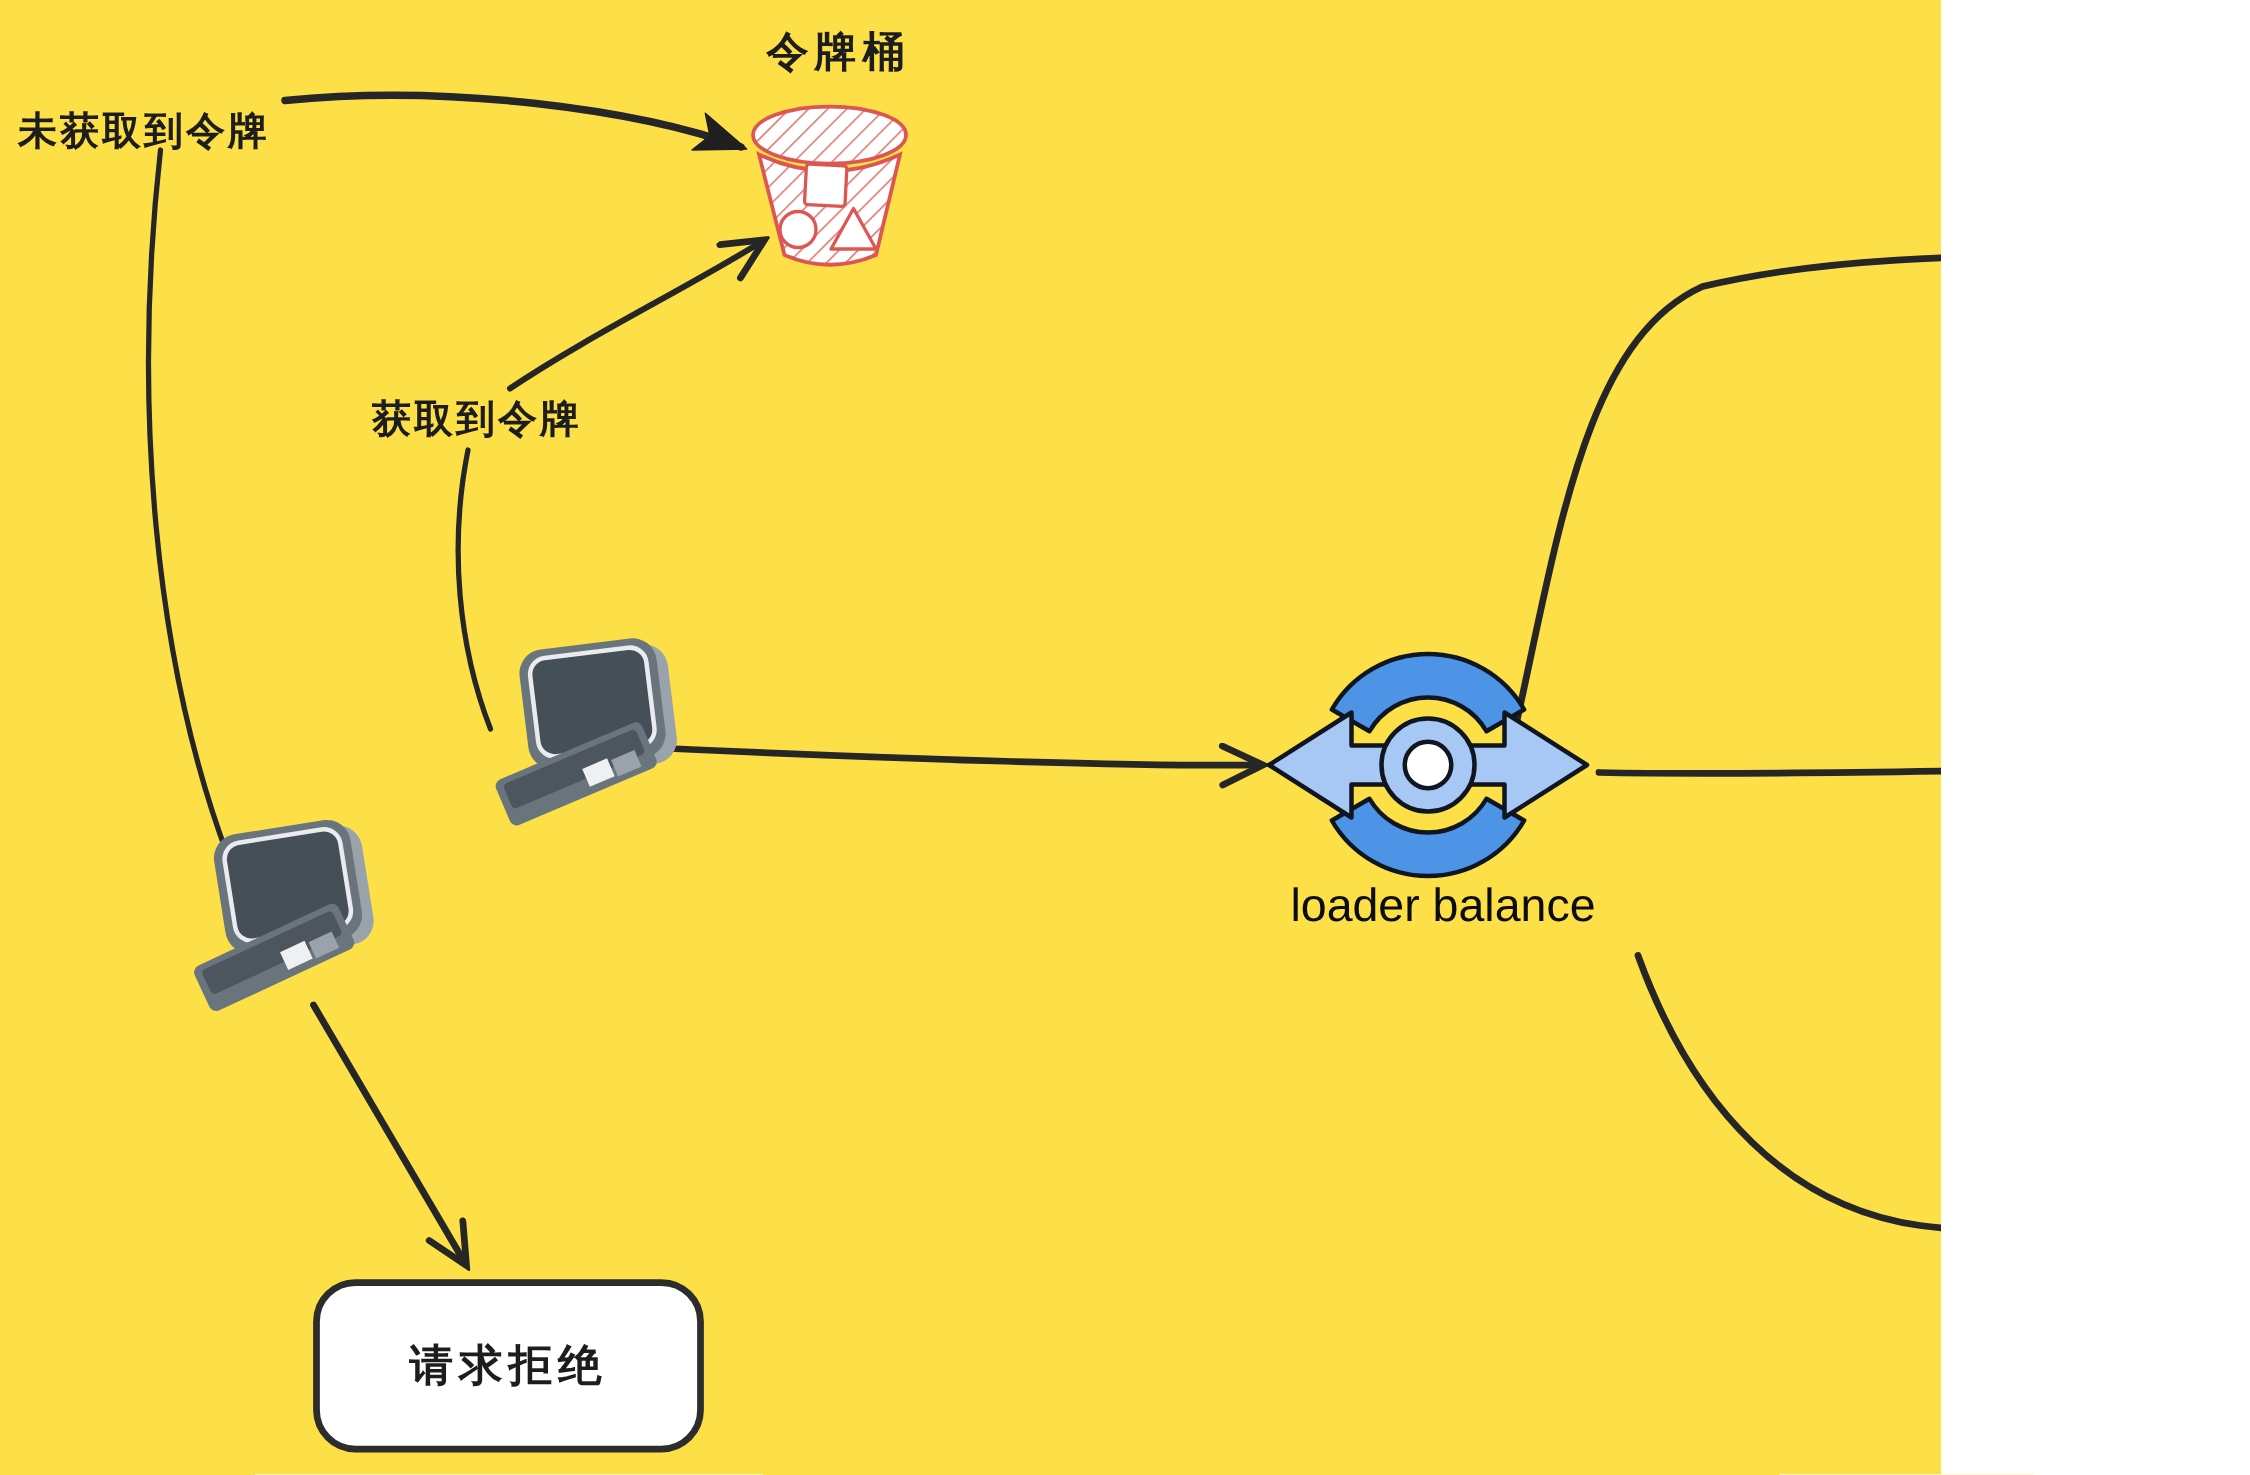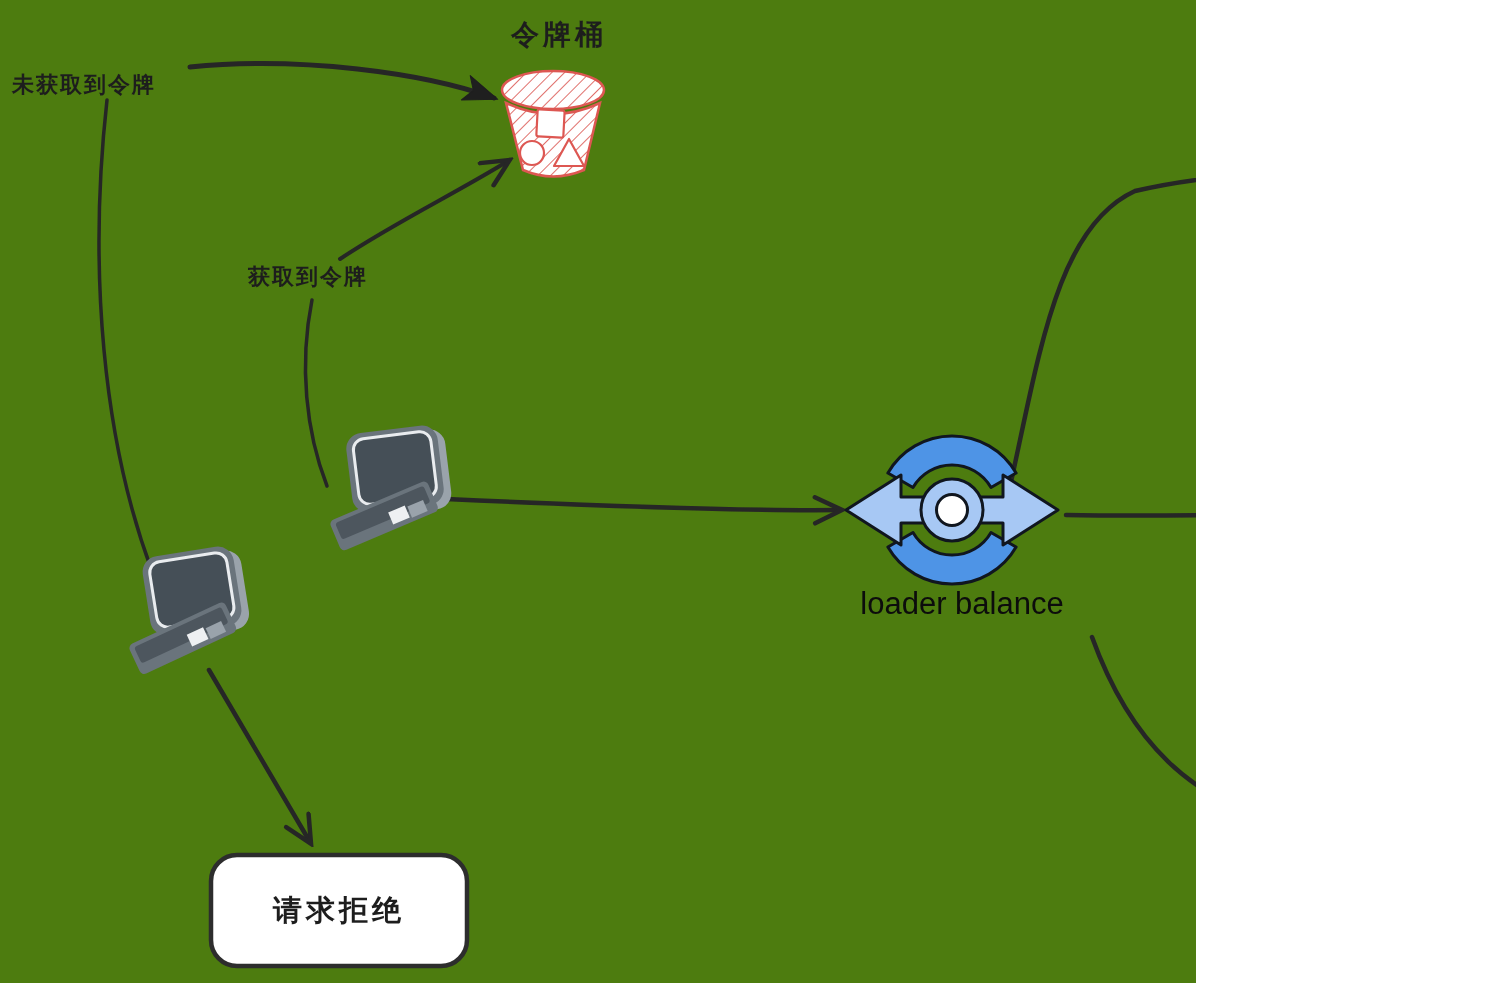--- a/index.html
+++ b/index.html
@@ -1,30 +1,30 @@
 <!DOCTYPE html>
 <html><head>
 <meta charset="utf-8">
 <style>
   html,body{margin:0;padding:0;background:#ffffff;}
   #canvas{
     position:relative;
-    width:1196px;height:983px;
-    background:#4d7c0f;
+    width:1294px;height:983px;
+    background:#fde047;
     font-family:"Liberation Sans", sans-serif;
     overflow:hidden;
   }
   #diagram-svg{position:absolute;left:0;top:0;}
   .lbl{
     position:absolute;
     color:#1d1d1d;
     white-space:nowrap;
     user-select:none;
   }
-  .lbl-cn{font-size:22px;font-weight:600;letter-spacing:2px;}
+  .lbl-cn{font-size:26px;font-weight:600;letter-spacing:2px;}
   .lbl-bucket{left:503px;top:16px;width:112px;text-align:center;font-size:28px;letter-spacing:4px;}
   .lbl-no-token{left:12px;top:70px;}
   .lbl-got-token{left:248px;top:262px;}
   .lbl-lb{left:848px;top:586px;width:228px;text-align:center;font-size:31px;font-weight:500;color:#0c0c0c;letter-spacing:0;}
   .lbl-reject{
     left:211px;top:855px;width:256px;height:111px;
     display:flex;align-items:center;justify-content:center;
     font-size:29px;letter-spacing:4px;
   }
 </style>

